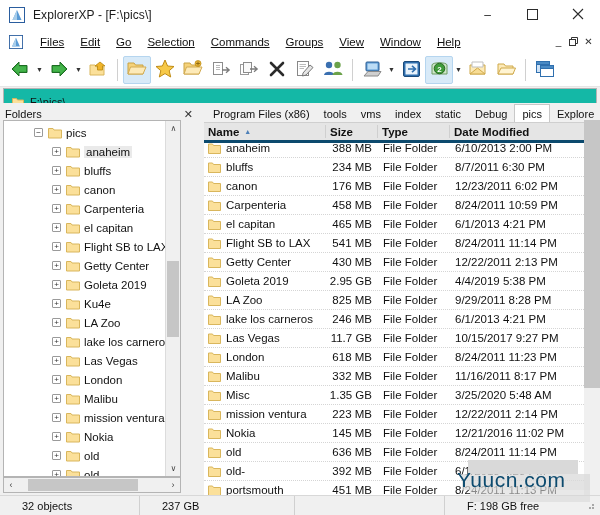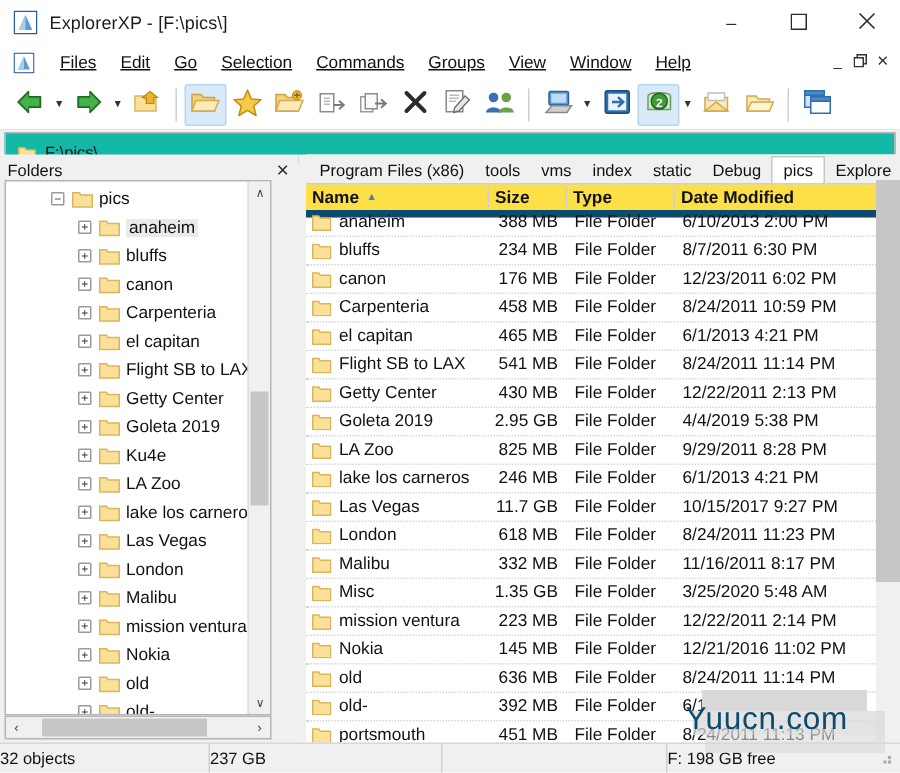--- a/index.html
+++ b/index.html
@@ -67,41 +67,41 @@
   
   .splitter{position:absolute;left:199px;top:0;width:5px;height:392px;background:#f0f0f0;}
 
   
   .filepane{position:absolute;left:204px;top:0;width:396px;height:392px;background:#fff;}
   .tabstrip{height:19px;background:#f0f0f0;display:flex;align-items:flex-end;padding-left:2px;position:relative;}
   .tab{height:16px;padding:0 7px;display:flex;align-items:center;font-size:11px;color:#111;background:#f0f0f0;white-space:nowrap;}
   .tab.active{background:#ffffff;height:18px;border:1px solid #c8c8c8;border-bottom:none;box-sizing:border-box;}
   .tab.clipped{overflow:hidden;max-width:42px;}
 
-  .colhead{height:17px;background:#fde047;border-top:1px solid #cfcfcf;border-bottom:5px solid #0c4a6e;display:flex;align-items:center;position:relative;}
+  .colhead{height:17px;background:#e5e5e5;border-top:1px solid #cfcfcf;border-bottom:3px solid #0c4a6e;display:flex;align-items:center;position:relative;}
   .col{font-size:11.5px;font-weight:bold;color:#111;position:relative;height:100%;display:flex;align-items:center;box-sizing:border-box;}
   .col .cl{padding-left:4px;}
   .col-div{position:absolute;right:0;top:2px;bottom:2px;width:1px;background:#cfcfcf;}
   .sortarrow{margin-left:5px;font-size:7px;color:#4c7fb8;}
   .colhead-end{margin-left:auto;width:16px;display:flex;align-items:center;justify-content:center;font-size:8px;color:#444;}
 
   .list{position:absolute;left:0;top:36px;width:380px;height:356px;overflow:hidden;}
   .row{height:19px;display:flex;align-items:center;border-bottom:1px dotted #d5d5d5;box-sizing:border-box;position:relative;}
   .c-name{width:122px;display:flex;align-items:center;overflow:hidden;}
   .fico{width:13px;height:11px;flex:none;margin:0 5px 0 4px;}
   .nm{font-size:11.5px;color:#111;white-space:nowrap;}
   .c-size{width:52px;text-align:right;font-size:11.5px;color:#111;padding-right:6px;box-sizing:border-box;}
   .c-type{width:72px;font-size:11.5px;color:#111;padding-left:5px;box-sizing:border-box;}
   .c-date{flex:1;font-size:11.5px;color:#111;padding-left:5px;white-space:nowrap;}
   .list-vsb{position:absolute;right:0;top:17px;width:16px;height:375px;background:#f0f0f0;}
   .list-thumb{position:absolute;left:0;width:16px;background:#c6c6c6;}
 
   
   .statusbar{position:absolute;left:0;top:495px;width:600px;height:20px;background:#f0f0f0;border-top:1px solid #d8d8d8;display:flex;align-items:center;}
-  .sfield{height:20px;display:flex;align-items:center;font-size:11px;color:#111;box-sizing:border-box;padding-left:0;border-right:1px solid #d0d0d0;}
+  .sfield{height:20px;display:flex;align-items:center;font-size:11px;color:#111;box-sizing:border-box;padding-left:22px;border-right:1px solid #d0d0d0;}
   .sgrip{margin-left:auto;width:14px;height:14px;margin-right:2px;}
 
   
   .watermark{position:absolute;left:457px;top:468px;font-size:21px;color:#0c4a6e;font-family:"Liberation Sans",sans-serif;letter-spacing:.5px;pointer-events:none;}
   .wmblock{position:absolute;background:#d9d9d9;}
 </style>
 </head>
 <body>
 
 <div class="app">

